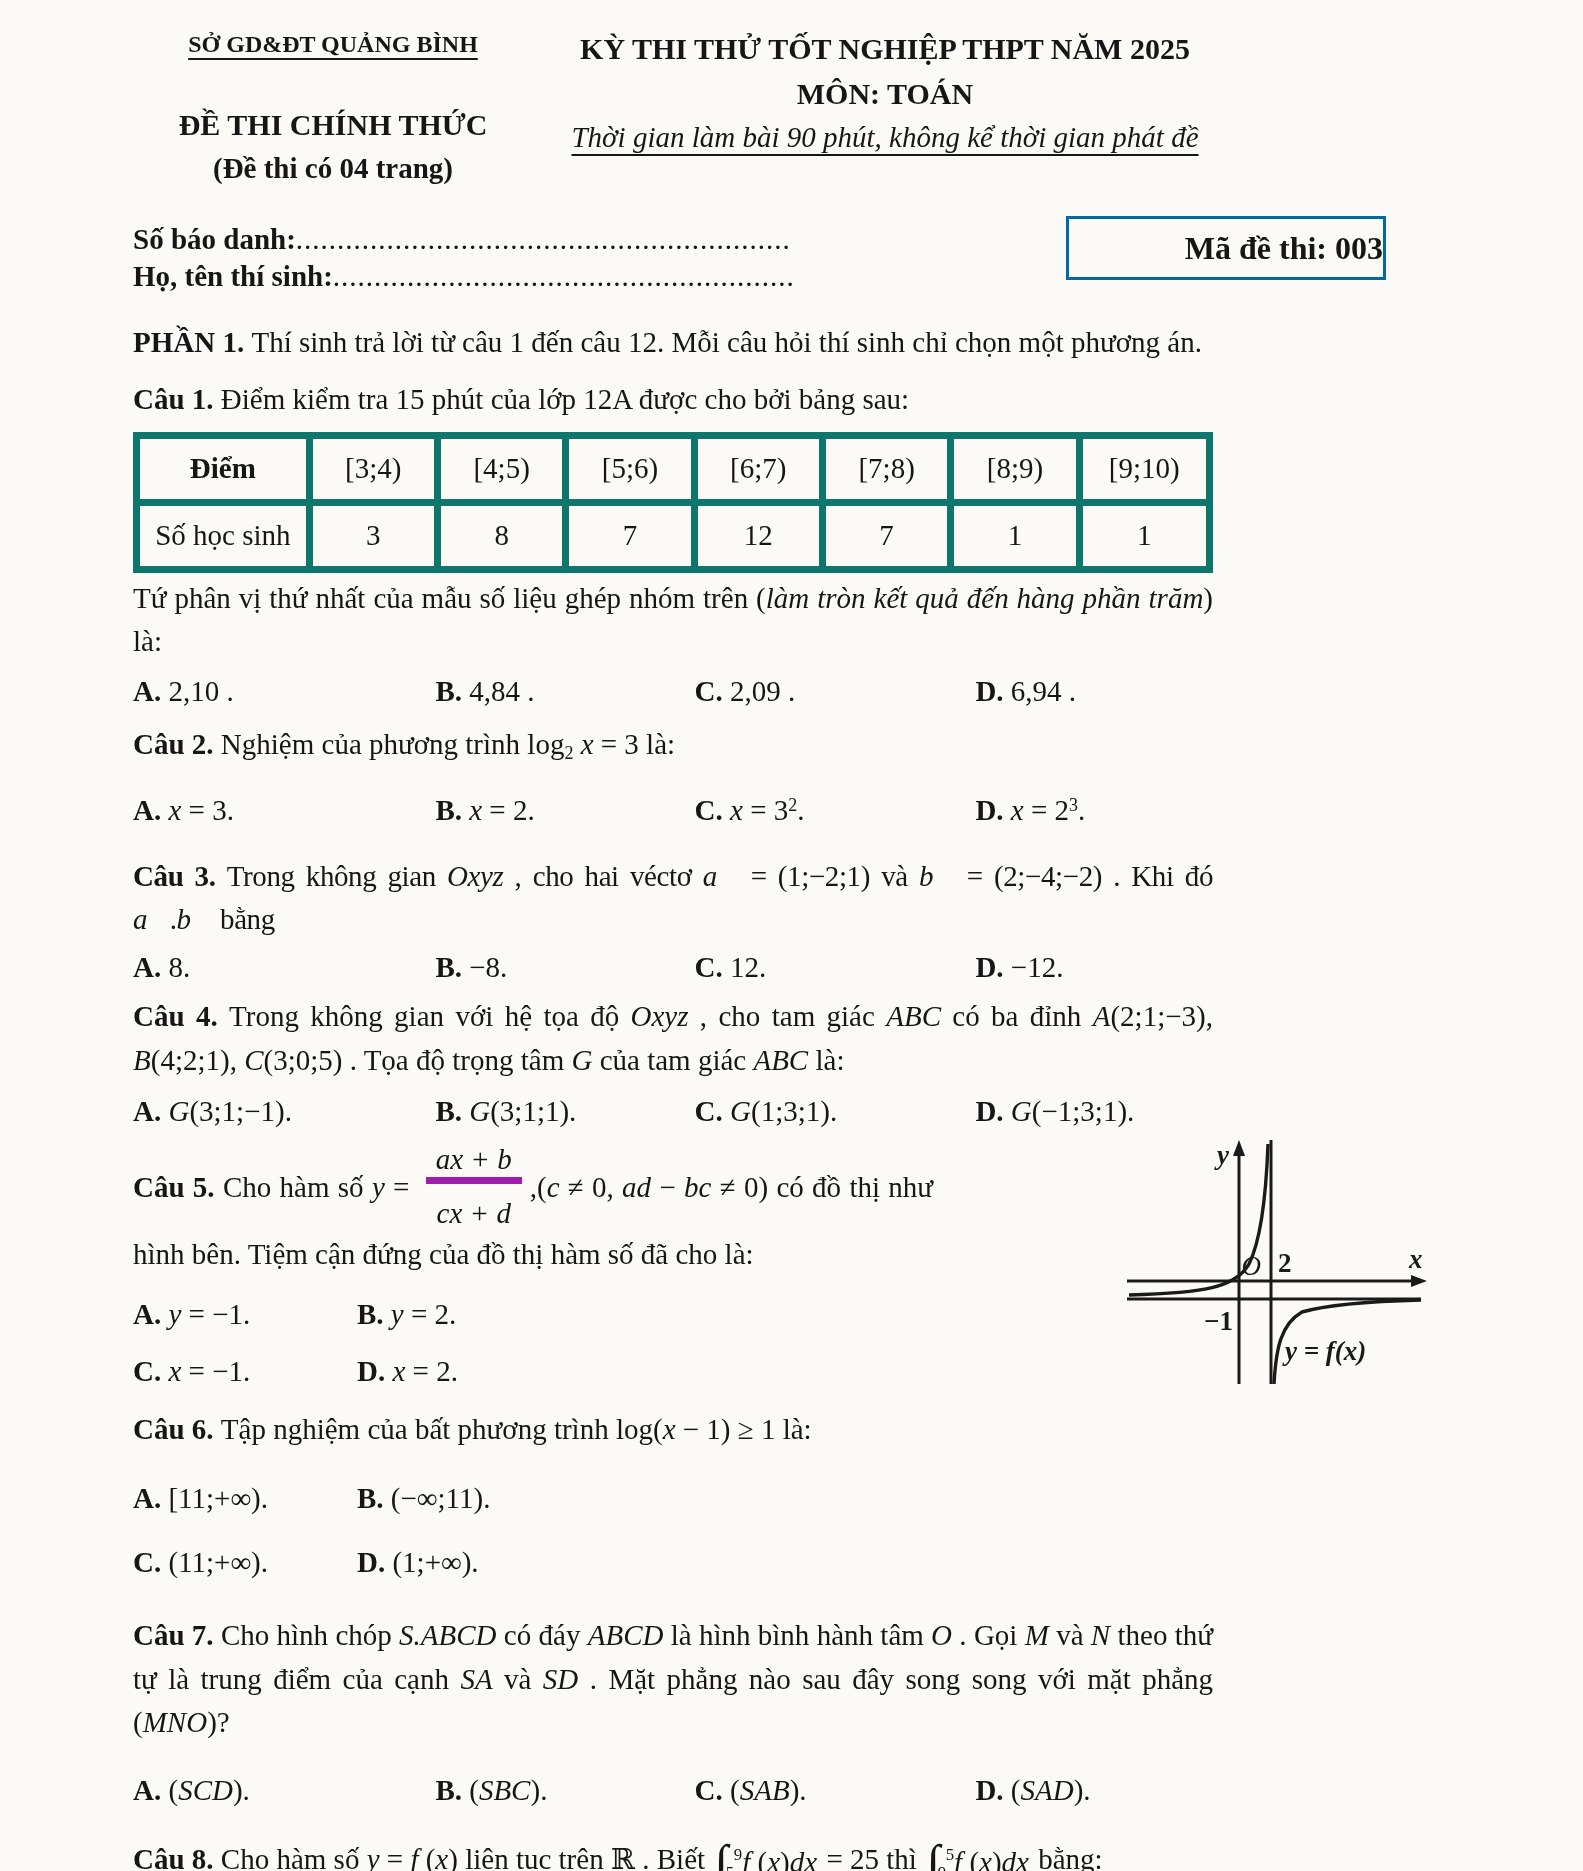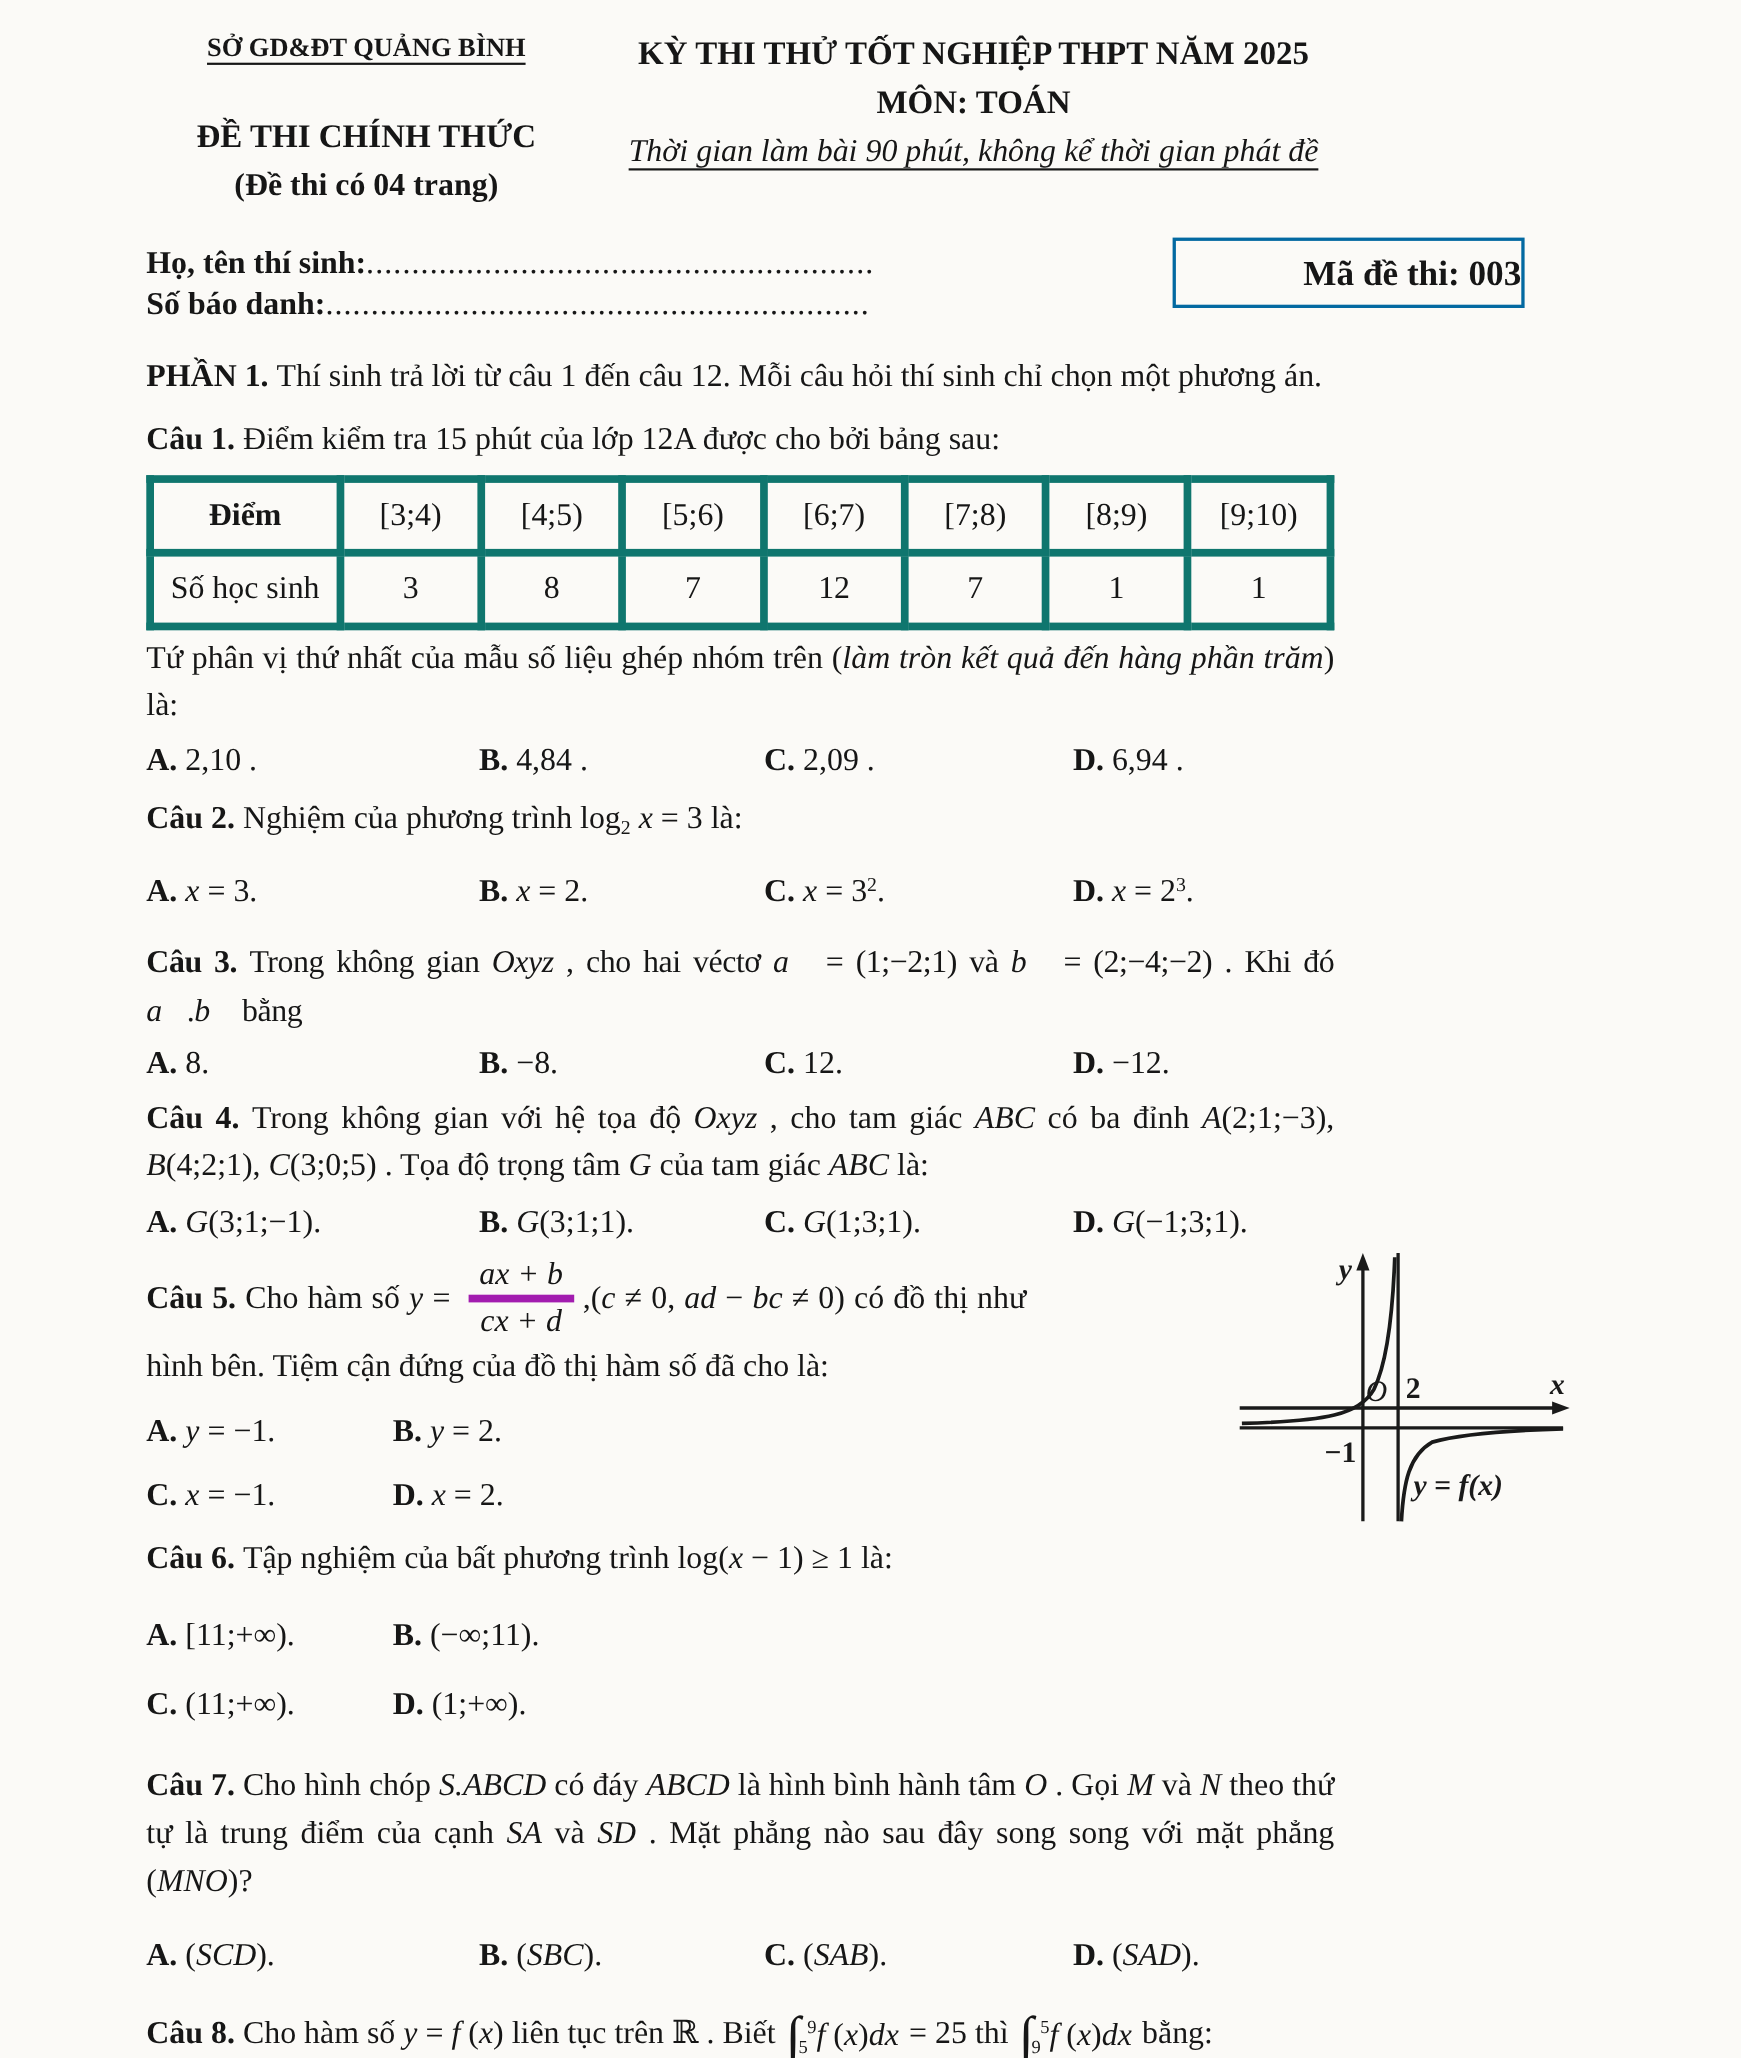--- a/index.html
+++ b/index.html
@@ -59,21 +59,21 @@
     border:7px solid #0f766e;text-align:center;height:60px;padding:0 6px;
   }
   table.score td.c0{width:168px;}
   table.score td.cn{width:118px;}
   table.score tr:first-child td.c0{font-weight:bold;}
 
   
   .frac{display:inline-flex;flex-direction:column;vertical-align:middle;text-align:center;
         line-height:1.15;margin:0 8px;font-style:italic;transform:translateY(-3px);}
   .frac .num{border-bottom:7px solid #a21caf;padding:0 10px 1px;}
-  .frac .den{padding-top:1px;}
+  .frac .den{padding-top:13px;}
   .q5text{width:800px;}
 
   
   .intg{display:inline-flex;align-items:center;margin:0 2px;vertical-align:middle;}
   .intg .sign{font-size:170%;line-height:1;font-weight:400;}
   .lims{display:inline-flex;flex-direction:column;font-size:58%;line-height:1.05;margin-left:-2px;transform:translateY(1px);}
   .lims .up{margin-left:8px;}
   .lims .lo{margin-left:0px;}
 
   
@@ -96,24 +96,24 @@
       </div>
       <div class="h-right">
         <div class="etitle">KỲ THI THỬ TỐT NGHIỆP THPT NĂM 2025</div>
         <div class="subject">MÔN: TOÁN</div>
         <div class="duration">Thời gian làm bài 90 phút, không kể thời gian phát đề</div>
       </div>
     </div>
 
     <div class="student">
       <div>
+        <span class="b">Số báo danh:</span><span class="dots">............................................................</span>
+      </div>
+      <div>
         <span class="b">Họ, tên thí sinh:</span><span class="dots">........................................................</span>
-      </div>
-      <div>
-        <span class="b">Số báo danh:</span><span class="dots">............................................................</span>
       </div>
     </div>
 
     <p class="part1"><span class="sg-b">PHẦN 1. </span><span class="sg-t">Thí sinh trả lời từ câu 1 đến câu 12. Mỗi câu hỏi thí sinh chỉ chọn một phương án.</span></p>
 
     <div class="q">
       <p class="qline"><span class="sg-b">Câu 1. </span><span class="sg-t">Điểm kiểm tra 15 phút của lớp 12A được cho bởi bảng sau:</span></p>
       <table class="score">
         <tbody>
             <tr>

